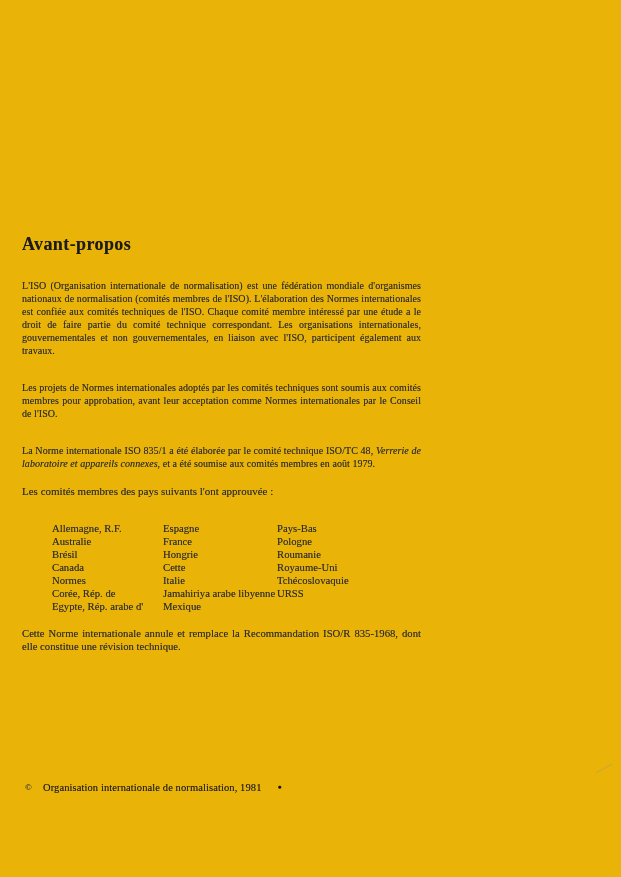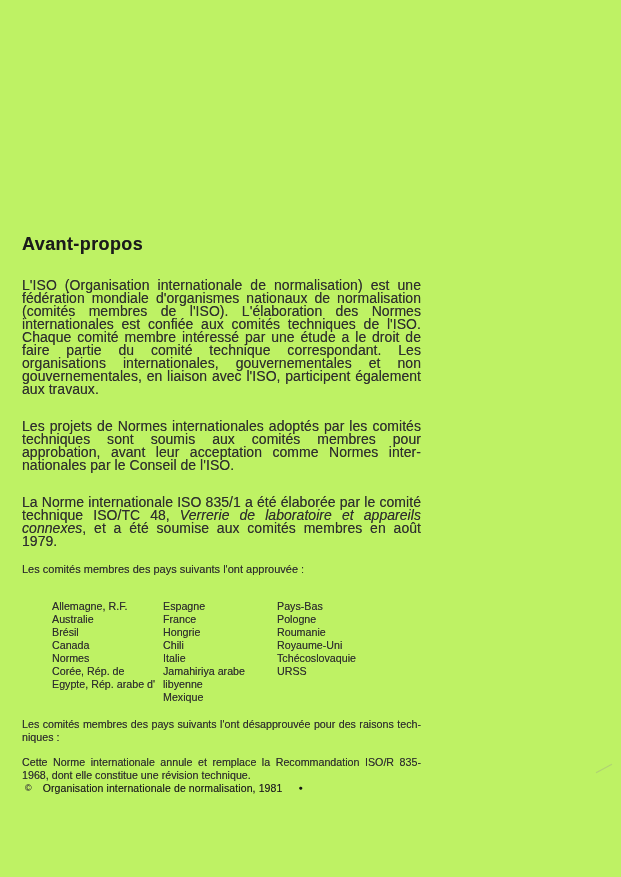--- a/index.html
+++ b/index.html
@@ -1,41 +1,41 @@
 <!DOCTYPE html>
 <html lang="fr"><head>
 <meta charset="utf-8">
 <style>
   * { margin: 0; padding: 0; box-sizing: border-box; }
   html, body { background: #ffffff; }
   .page {
     position: relative;
     width: 621px;
     height: 877px;
-    background: #bef264;
-    font-family: Liberation Sans, sans-serif;
+    background: #eab308;
+    font-family: Liberation Serif, serif;
     color: #2e2e2e;
     overflow: hidden;
     text-shadow: 0 0 0.35px rgba(45,45,45,0.55);
   }
   .content {
     position: absolute;
     left: 22px;
     top: 234px;
     width: 399px;
   }
   .heading {
     font-size: 18px;
     font-weight: bold;
     letter-spacing: 0.4px;
     color: #1b1b1b;
     margin-bottom: 11px;
   }
   .para {
-    font-size: 14px;
+    font-size: 10px;
     line-height: 13px;
     text-align: justify;
     letter-spacing: 0.05px;
     hyphens: manual;
     -webkit-hyphens: manual;
     margin-bottom: 6px;
     margin-top: 24px;
   }
   .para.gap-before-list { margin-bottom: 15px; }
   .intro-line {
@@ -140,36 +140,35 @@
         <li>Brésil</li>
         <li>Canada</li>
         <li>Normes</li>
         <li>Corée, Rép. de</li>
         <li>Egypte, Rép. arabe d'</li>
       </ul>
       <ul class="col2">
         <li>Espagne</li>
         <li>France</li>
         <li>Hongrie</li>
-        <li>Chili</li>
+        <li>Cette</li>
         <li>Italie</li>
         <li>Jamahiriya arabe libyenne</li>
         <li>Mexique</li>
       </ul>
       <ul class="col3">
         <li>Pays-Bas</li>
         <li>Pologne</li>
         <li>Roumanie</li>
         <li>Royaume-Uni</li>
         <li>Tchécoslovaquie</li>
         <li>URSS</li>
       </ul>
     </div>
 
-    <p class="disapproval-intro">Les comités membres des pays suivants l'ont désapprouvée pour des raisons tech­niques :</p>
 
 
     <p class="closing">Cette Norme internationale annule et remplace la Recommandation ISO/R 835-1968, dont elle constitue une révision technique.</p>
 
   </div>
 
   <div class="footer">
     <div class="copyright-line"><span class="copyright-symbol">©</span><span>Organisation internationale de normalisation, 1981</span><span class="footer-bullet">●</span></div>
   </div>
 

